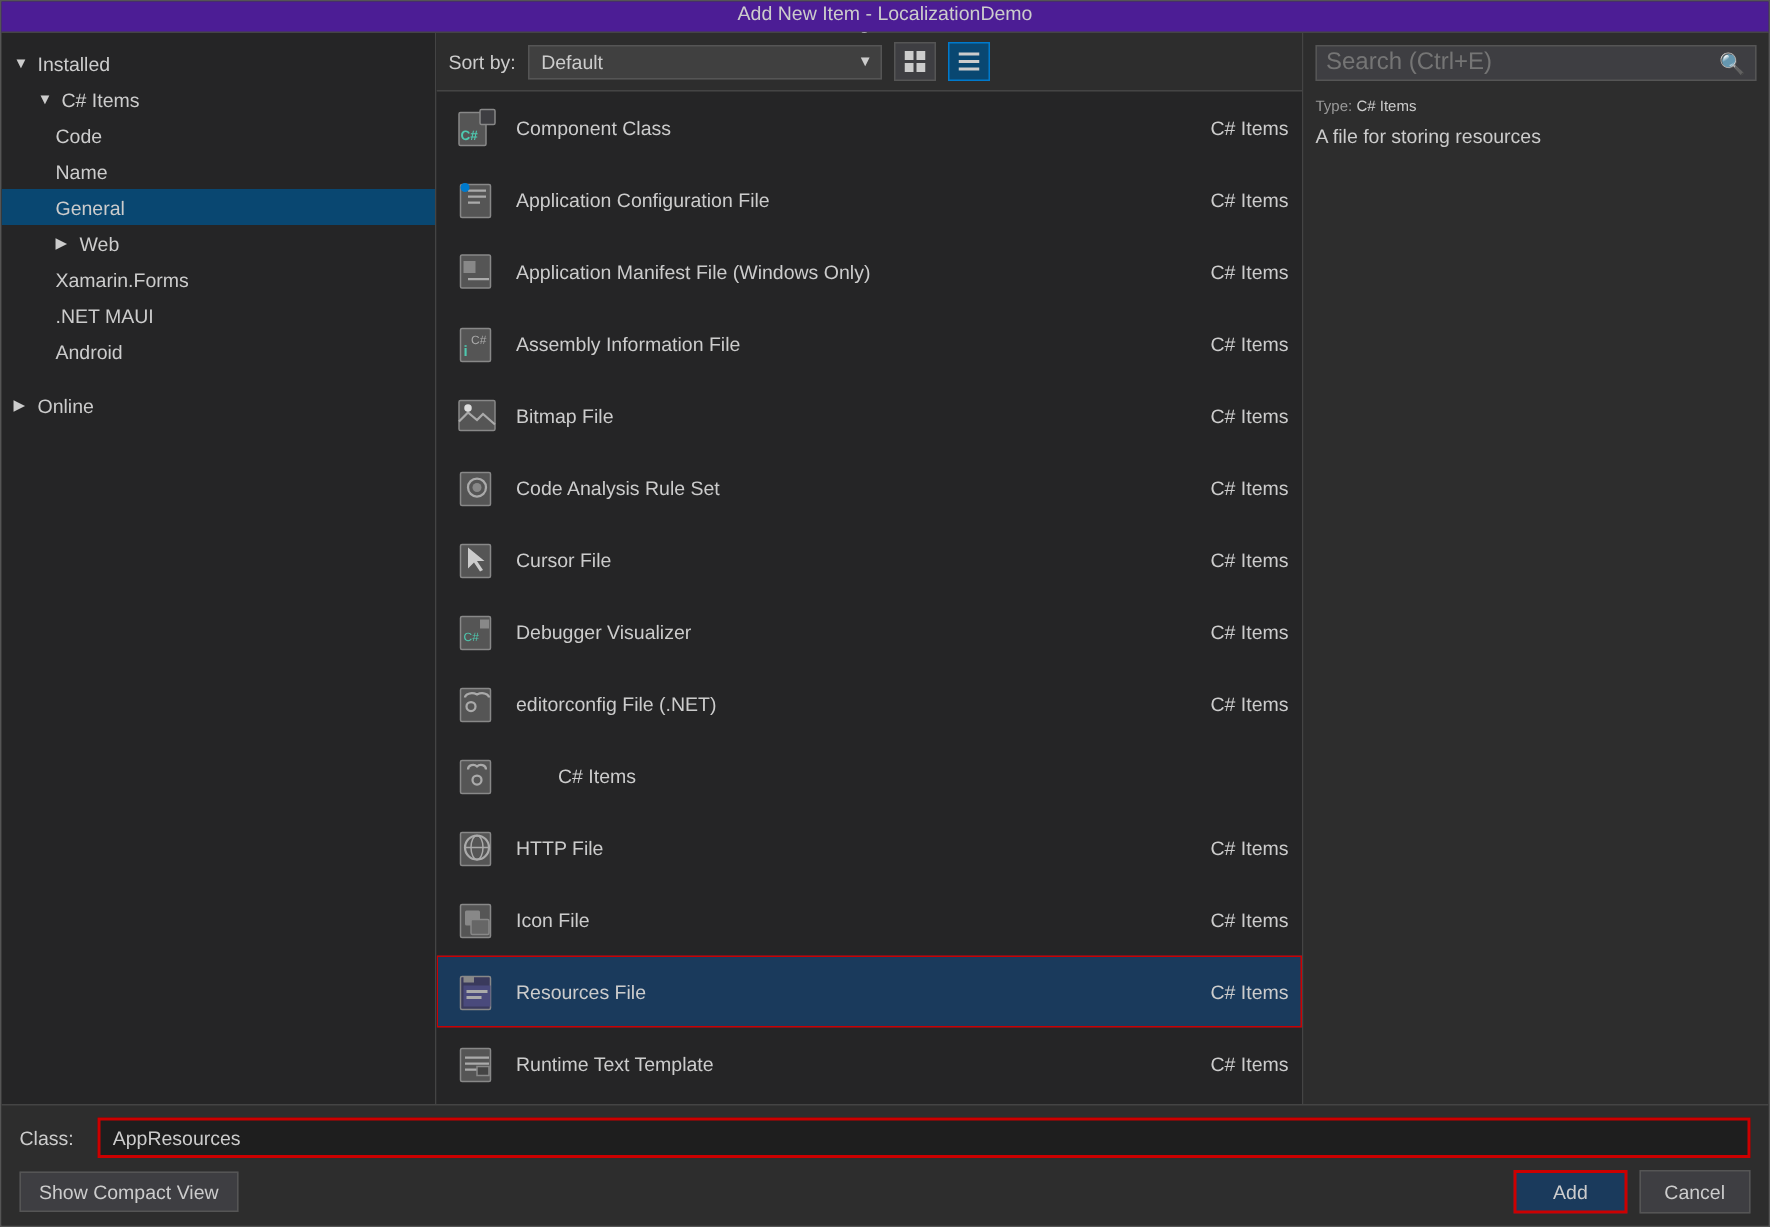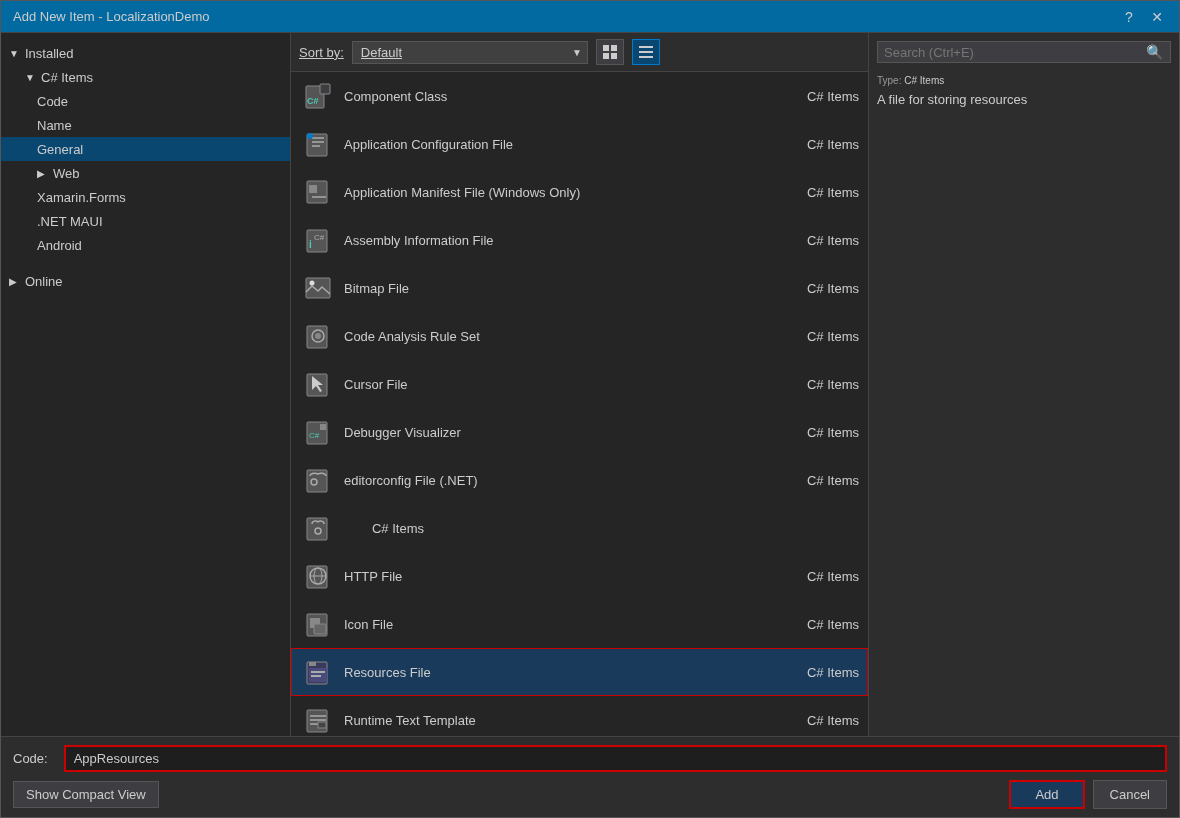--- a/index.html
+++ b/index.html
@@ -16,28 +16,29 @@
     .dialog {
       width: 1180px;
       height: 818px;
       background: #2d2d2d;
       display: flex;
       flex-direction: column;
       border: 1px solid #555;
     }
 
     .title-bar {
-      background: #0369a1;
-      height: 32px;
+      background: #4c1d95;
+      height: 21px;
       display: flex;
       align-items: center;
       justify-content: space-between;
       padding: 0 12px;
       border-bottom: 1px solid #444;
       flex-shrink: 0;
+      flex-direction: column;
     }
 
     .title-bar-title {
       color: #cccccc;
       font-size: 13px;
     }
 
     .title-bar-controls {
       display: flex;
       gap: 8px;
@@ -110,21 +111,20 @@
     }
 
     .toolbar {
       display: flex;
       align-items: center;
       padding: 6px 8px;
       gap: 8px;
       background: #2d2d2d;
       border-bottom: 1px solid #444;
       flex-shrink: 0;
-      text-decoration: underline;
     }
 
     .toolbar-label {
       color: #cccccc;
       font-size: 13px;
     }
 
     .sort-select {
       background: #404040;
       color: #cccccc;
@@ -242,21 +242,21 @@
       background: #3e3e42;
       border: 1px solid #555;
       margin-bottom: 12px;
       padding: 2px 6px;
     }
 
     .search-input {
       background: transparent;
       border: none;
       color: #999;
-      font-size: 13px;
+      font-size: 16px;
       flex: 1;
       outline: none;
     }
 
     .search-icon {
       color: #999;
       font-size: 14px;
     }
 
     .info-type {
@@ -612,21 +612,21 @@
       <div class="info-type">
         <span class="info-type-label">Type:</span>
         <span>C# Items</span>
       </div>
       <div class="info-description">A file for storing resources</div>
     </div>
   </div>
 
   <div class="bottom-area">
     <div class="name-row">
-      <span class="name-label">Code:</span>
+      <span class="name-label">Class:</span>
       <input class="name-input" type="text" value="AppResources" style="">
     </div>
     <div class="buttons-row">
       <button class="show-compact-btn">Show Compact View</button>
       <div class="action-btns">
         <button class="btn-add">Add</button>
         <button class="btn-cancel">Cancel</button>
       </div>
     </div>
   </div>

